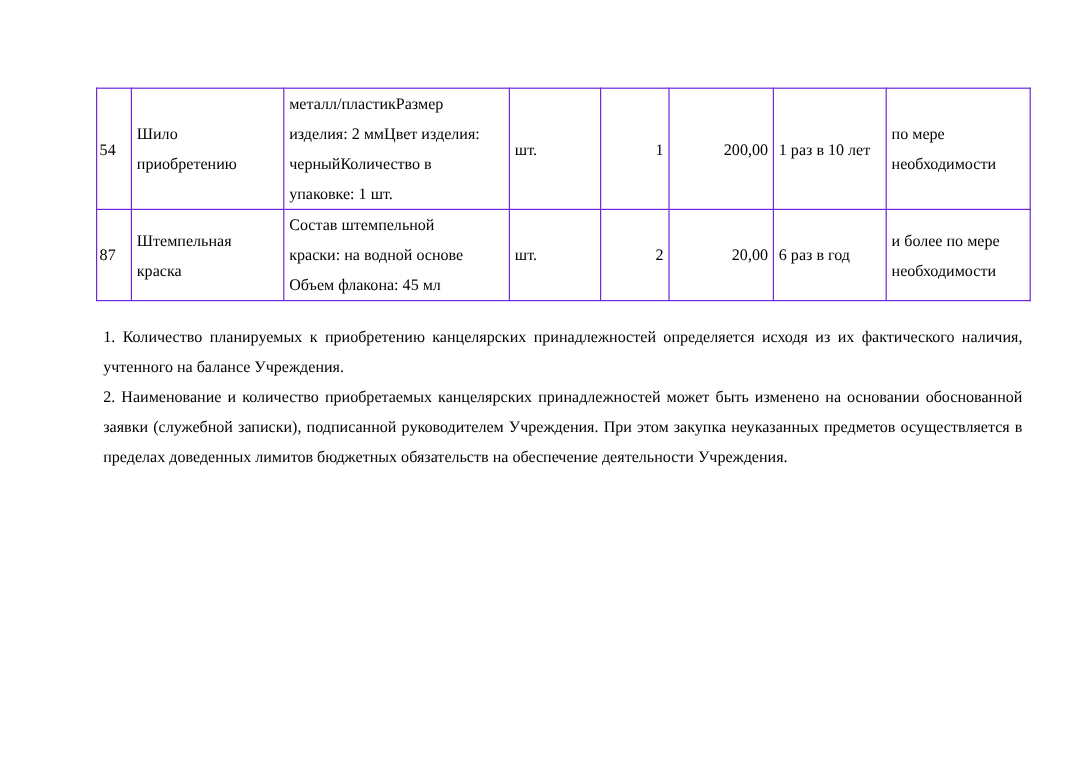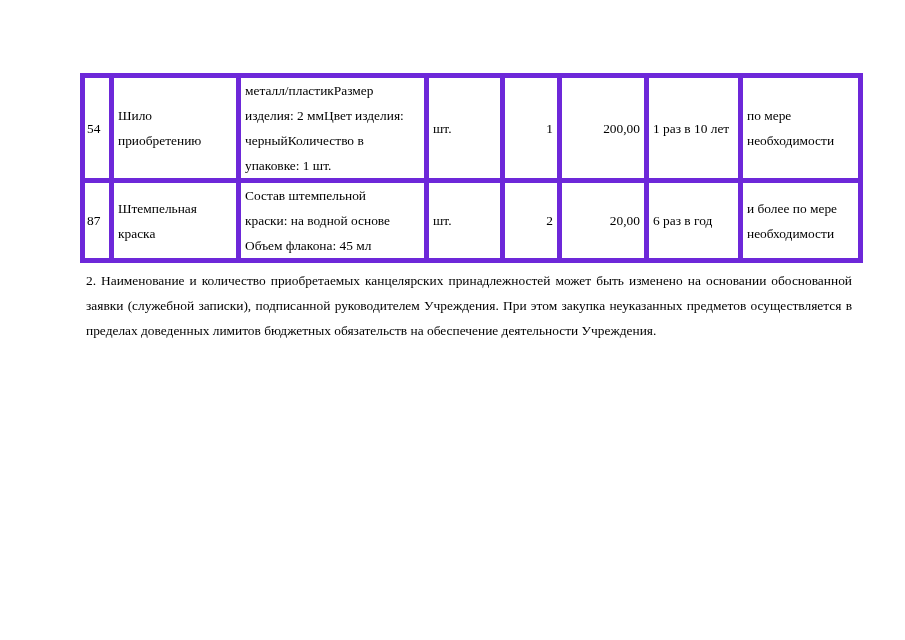--- a/index.html
+++ b/index.html
@@ -12,21 +12,21 @@
 
   table.items {
     position: absolute;
     left: 80px; top: 73px;
     width: 778px;
     border-collapse: collapse;
     table-layout: fixed;
     font-size: 13.4px;
   }
   table.items td {
-    border: 5px solid #6d28d9;
+    border: 1px solid #6d28d9;
     vertical-align: middle;
     padding: 0 4px;
     line-height: 25px;
   }
   table.items tr.r54 td { height: 99px; }
   table.items tr.r55 td { height: 72px; }
   .c-num { text-align: left; padding: 0 2px !important; }
   .c-right { text-align: right; }
   .c-left { text-align: left; }
   .desc { line-height: 25px; }
@@ -96,16 +96,17 @@
       <td class="c-left">6 раз в год</td>
       <td class="c-left">
         <div>и более по мере</div>
         <div>необходимости</div>
       </td>
     </tr>
   </tbody>
     </table>
 
   <div class="notes">
+    <p>1. Количество планируемых к приобретению канцелярских принадлежностей определяется исходя из их фактического наличия, учтенного на балансе Учреждения.</p>
     <p>2. Наименование и количество приобретаемых канцелярских принадлежностей может быть изменено на основании обоснованной заявки (служебной записки), подписанной руководителем Учреждения. При этом закупка неуказанных предметов осуществляется в пределах доведенных лимитов бюджетных обязательств на обеспечение деятельности Учреждения.</p>
   </div>
 
 </div>
 
 </body></html>

